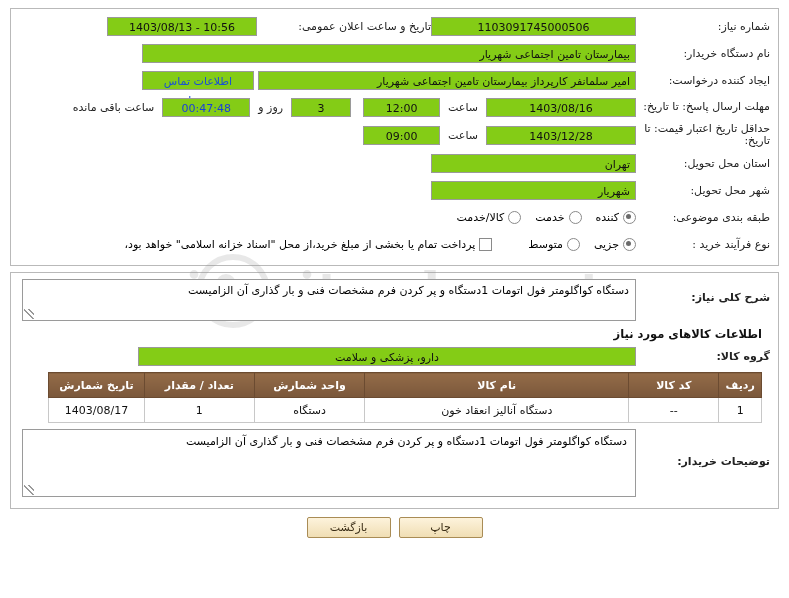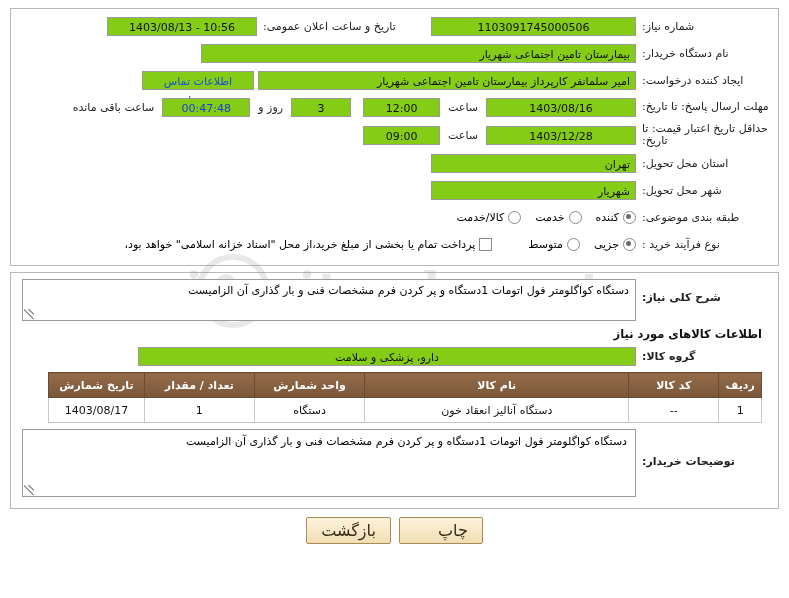--- a/index.html
+++ b/index.html
@@ -31,21 +31,21 @@
     border:1px solid #b9b9b9;
     background:#fff;
   }
   .panel.top{height:256px;}
   .panel.mid{margin-top:6px;}
   .panel-inner{padding:6px 8px;}
 
   
   .row{display:flex;align-items:center;margin-bottom:5px;min-height:22px;}
   .lbl{
-    text-align:left;
+    text-align:right;
     padding-left:6px;
     color:#222;
     font-size:11px;
     flex:0 0 auto;
   }
   .lbl.w140{width:128px;}
   .inp{
     border:1px solid #9a9a9a;
     background:#84cc16;
     height:19px;
@@ -59,21 +59,21 @@
   .inp.right{text-align:right;}
   .inp.ltr{direction:ltr;}
   .inp.blue{color:#1940d8;}
   .inp.link{color:#1a4fd6;}
 
   .w205{width:205px;}
   .w150{width:150px;}
   .w80{width:77px;}
   .w60{width:60px;}
   .w88{width:88px;}
-  .w480{width:435px;}
+  .w480{width:494px;}
 
   .sublbl{padding:0 8px;font-size:11px;color:#222;white-space:nowrap;}
 
   
   .radio{
     width:11px;height:11px;border-radius:50%;
     border:1px solid #8a8a8a;background:#fff;
     display:inline-block;vertical-align:middle;
     position:relative;margin-left:4px;
   }
@@ -144,24 +144,25 @@
 
   
   .footer{
     display:flex;justify-content:center;align-items:center;
     gap:8px;margin-top:8px;
   }
   .btn{
     border:1px solid #a98c55;
     background:linear-gradient(#fdf3dc,#f0deb4);
     color:#3a2d16;
-    font-size:16px;
+    font-size:11px;
     padding:3px 14px;
     border-radius:2px;
     min-width:54px;
+    text-align:center;
   }
 
   
   .wm{
     position:absolute;left:0;right:0;top:255px;
     text-align:center;
     font-family:"DejaVu Serif","Liberation Serif",serif;
     font-size:46px;font-weight:bold;
     color:rgba(150,150,150,0.22);
     letter-spacing:2px;

